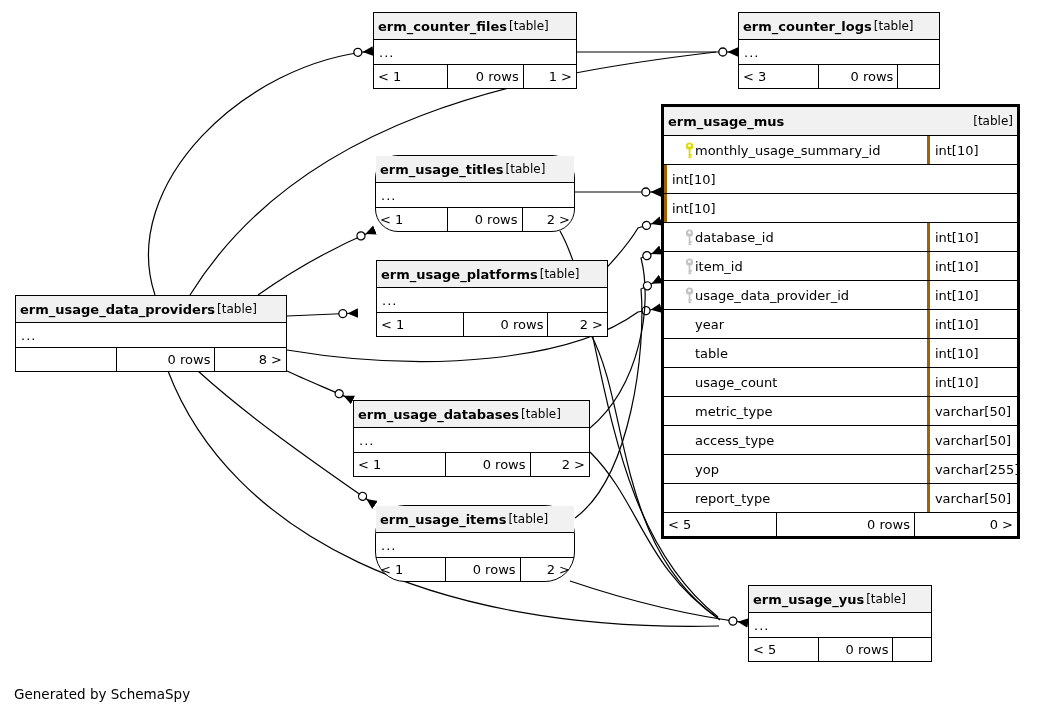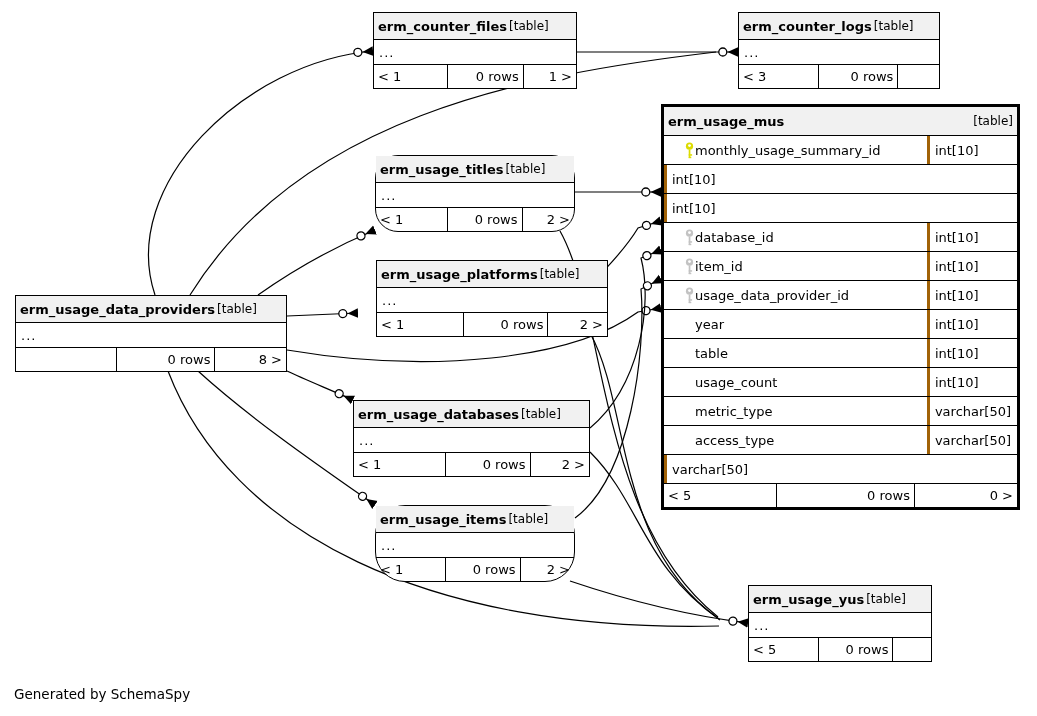--- a/index.html
+++ b/index.html
@@ -182,20 +182,31 @@
           <div class="ctype">varchar[50]</div>
         </div>
         <div class="trow">
           <div class="cname">
             <span class="iconwrap"></span>
             <span>access_type</span>
           </div>
           <div class="ctype">varchar[50]</div>
         </div>
         <div class="trow">
+          <div class="cname">
+            <span class="iconwrap"></span>
+            <span>yop</span>
+          </div>
+          <div class="ctype">varchar[255]</div>
+        </div>
+        <div class="trow">
+          <div class="cname">
+            <span class="iconwrap"></span>
+            <span>report_type</span>
+          </div>
           <div class="ctype">varchar[50]</div>
         </div>
         <div class="tfoot">
           <div class="fc a-left" style="flex: 0 0 31.8%;">&lt; 5</div>
           <div class="fc a-right" style="flex: 0 0 39%;">0 rows</div>
           <div class="fc a-right" style="flex: 0 0 29.2%;">0 &gt;</div>
         </div>
       </div>
       <div class="tbox" style="left: 375px; top: 155px; width: 200px; border-radius: 23px;">
         <div class="thead">

